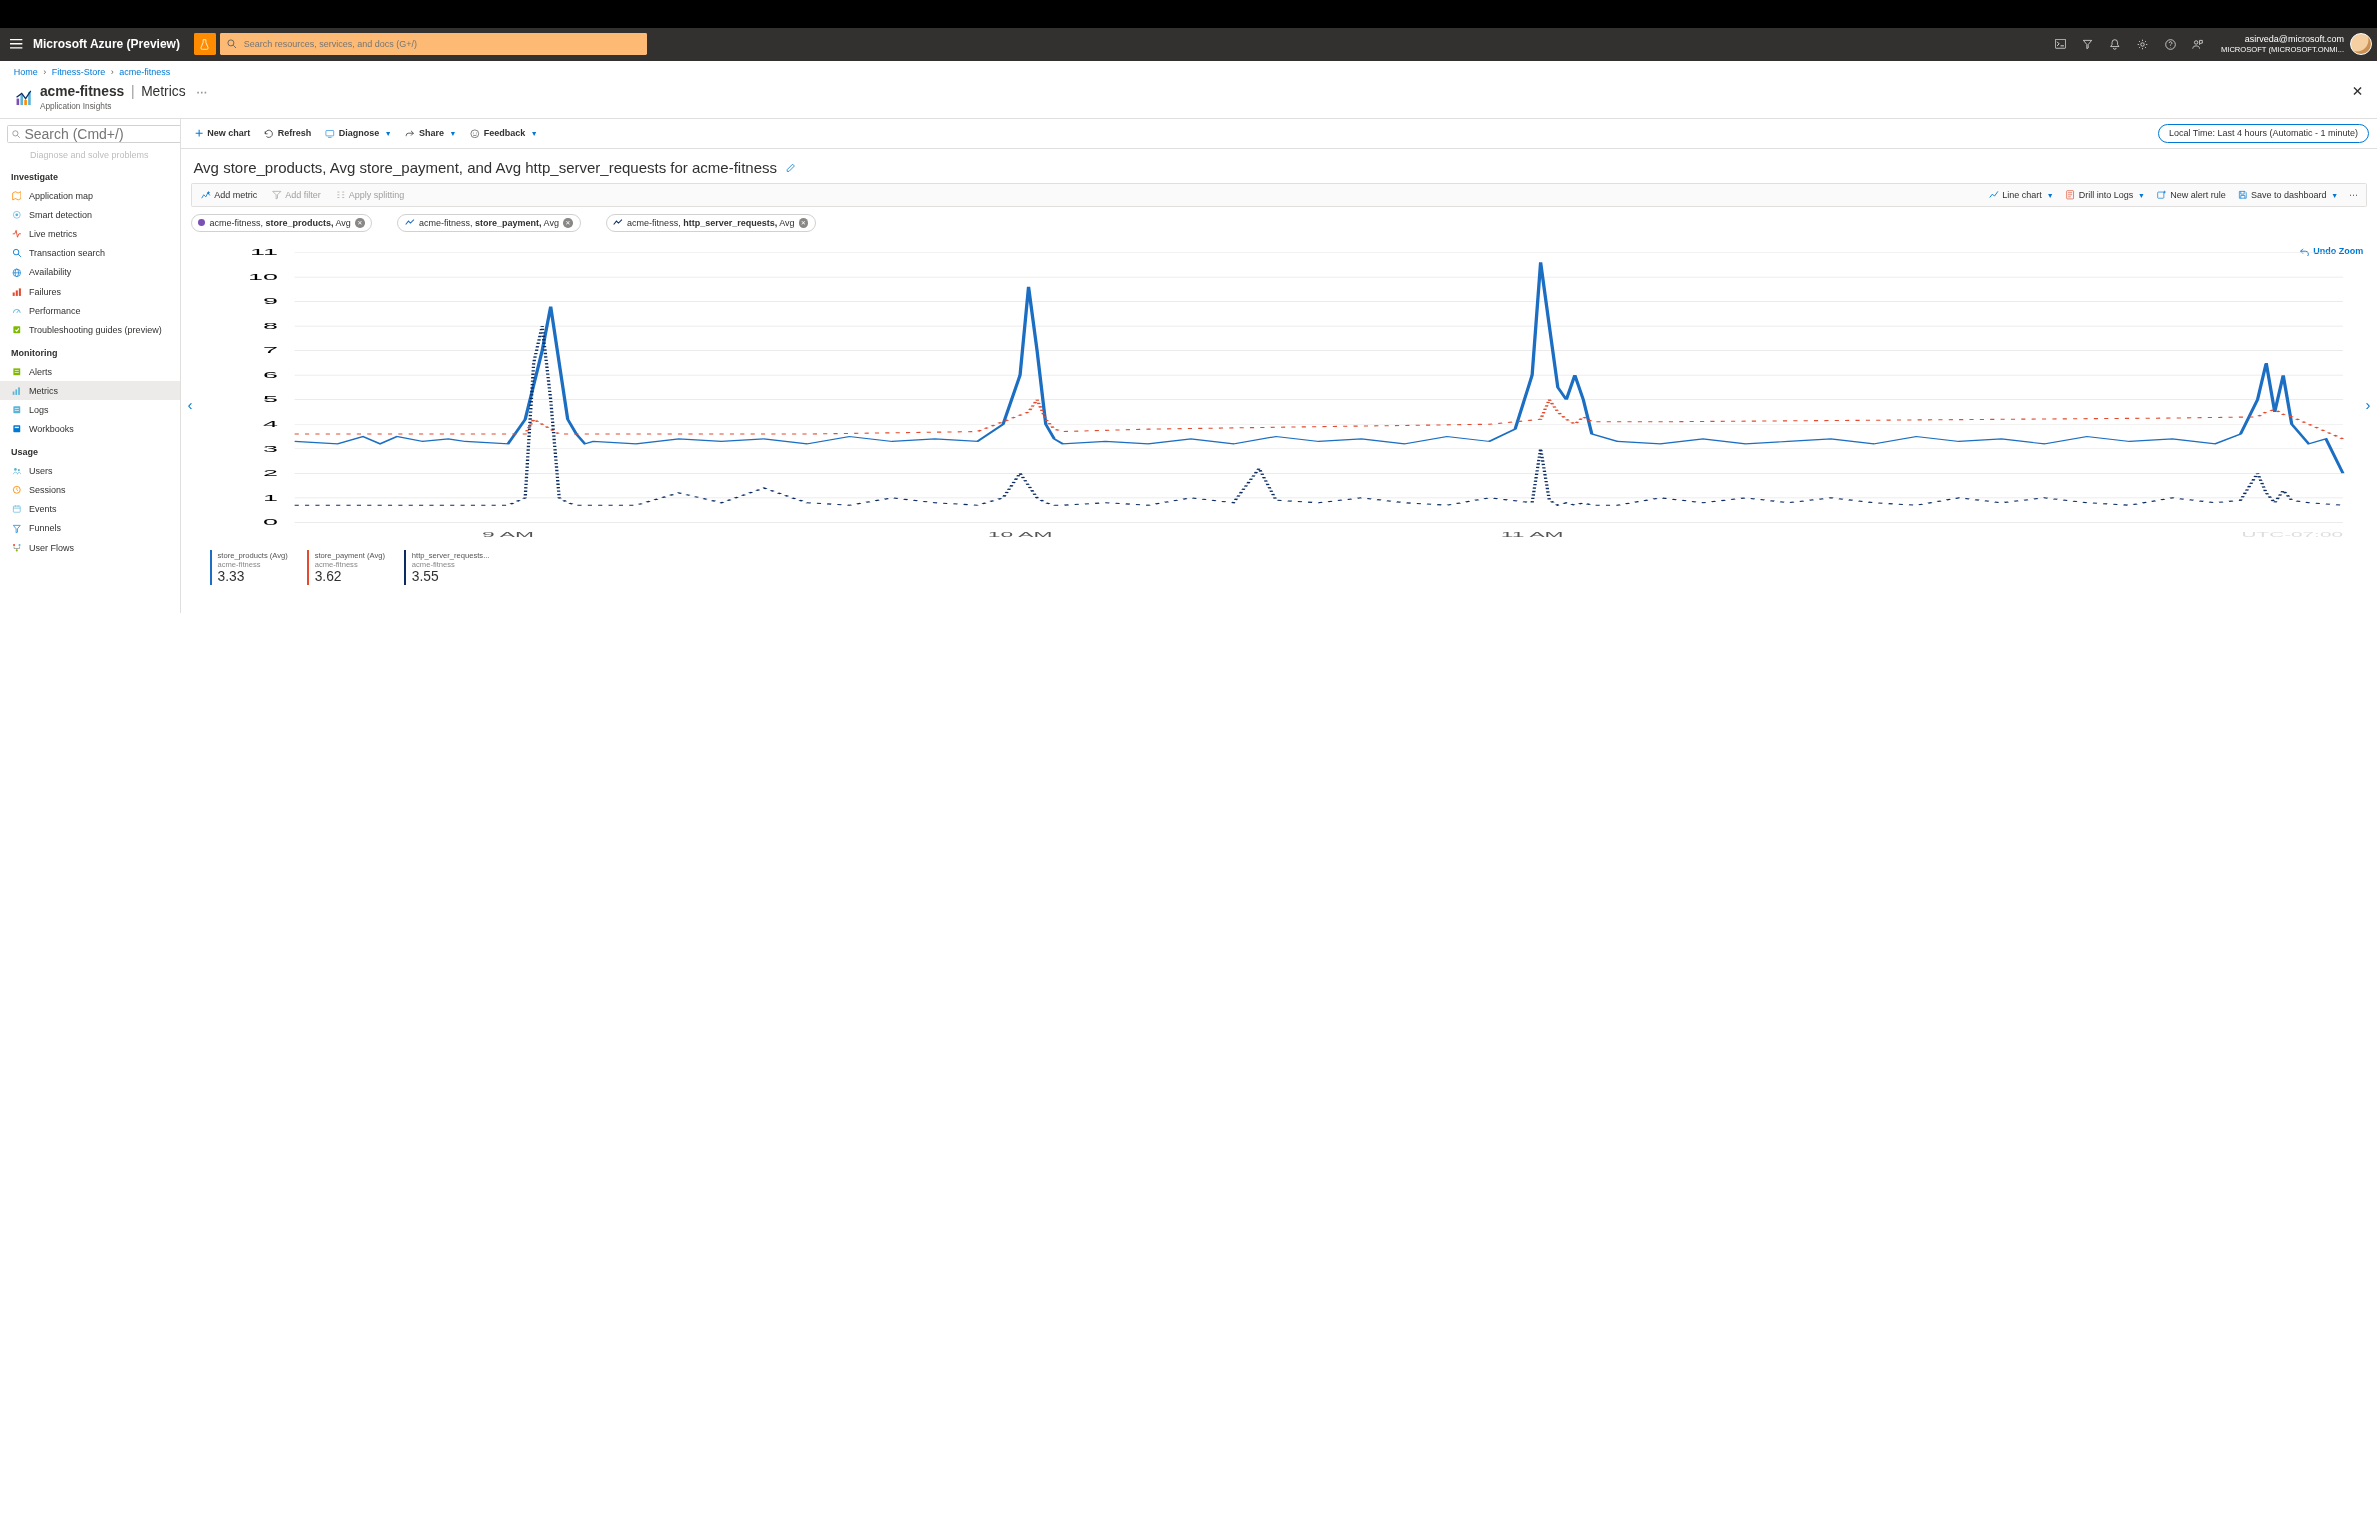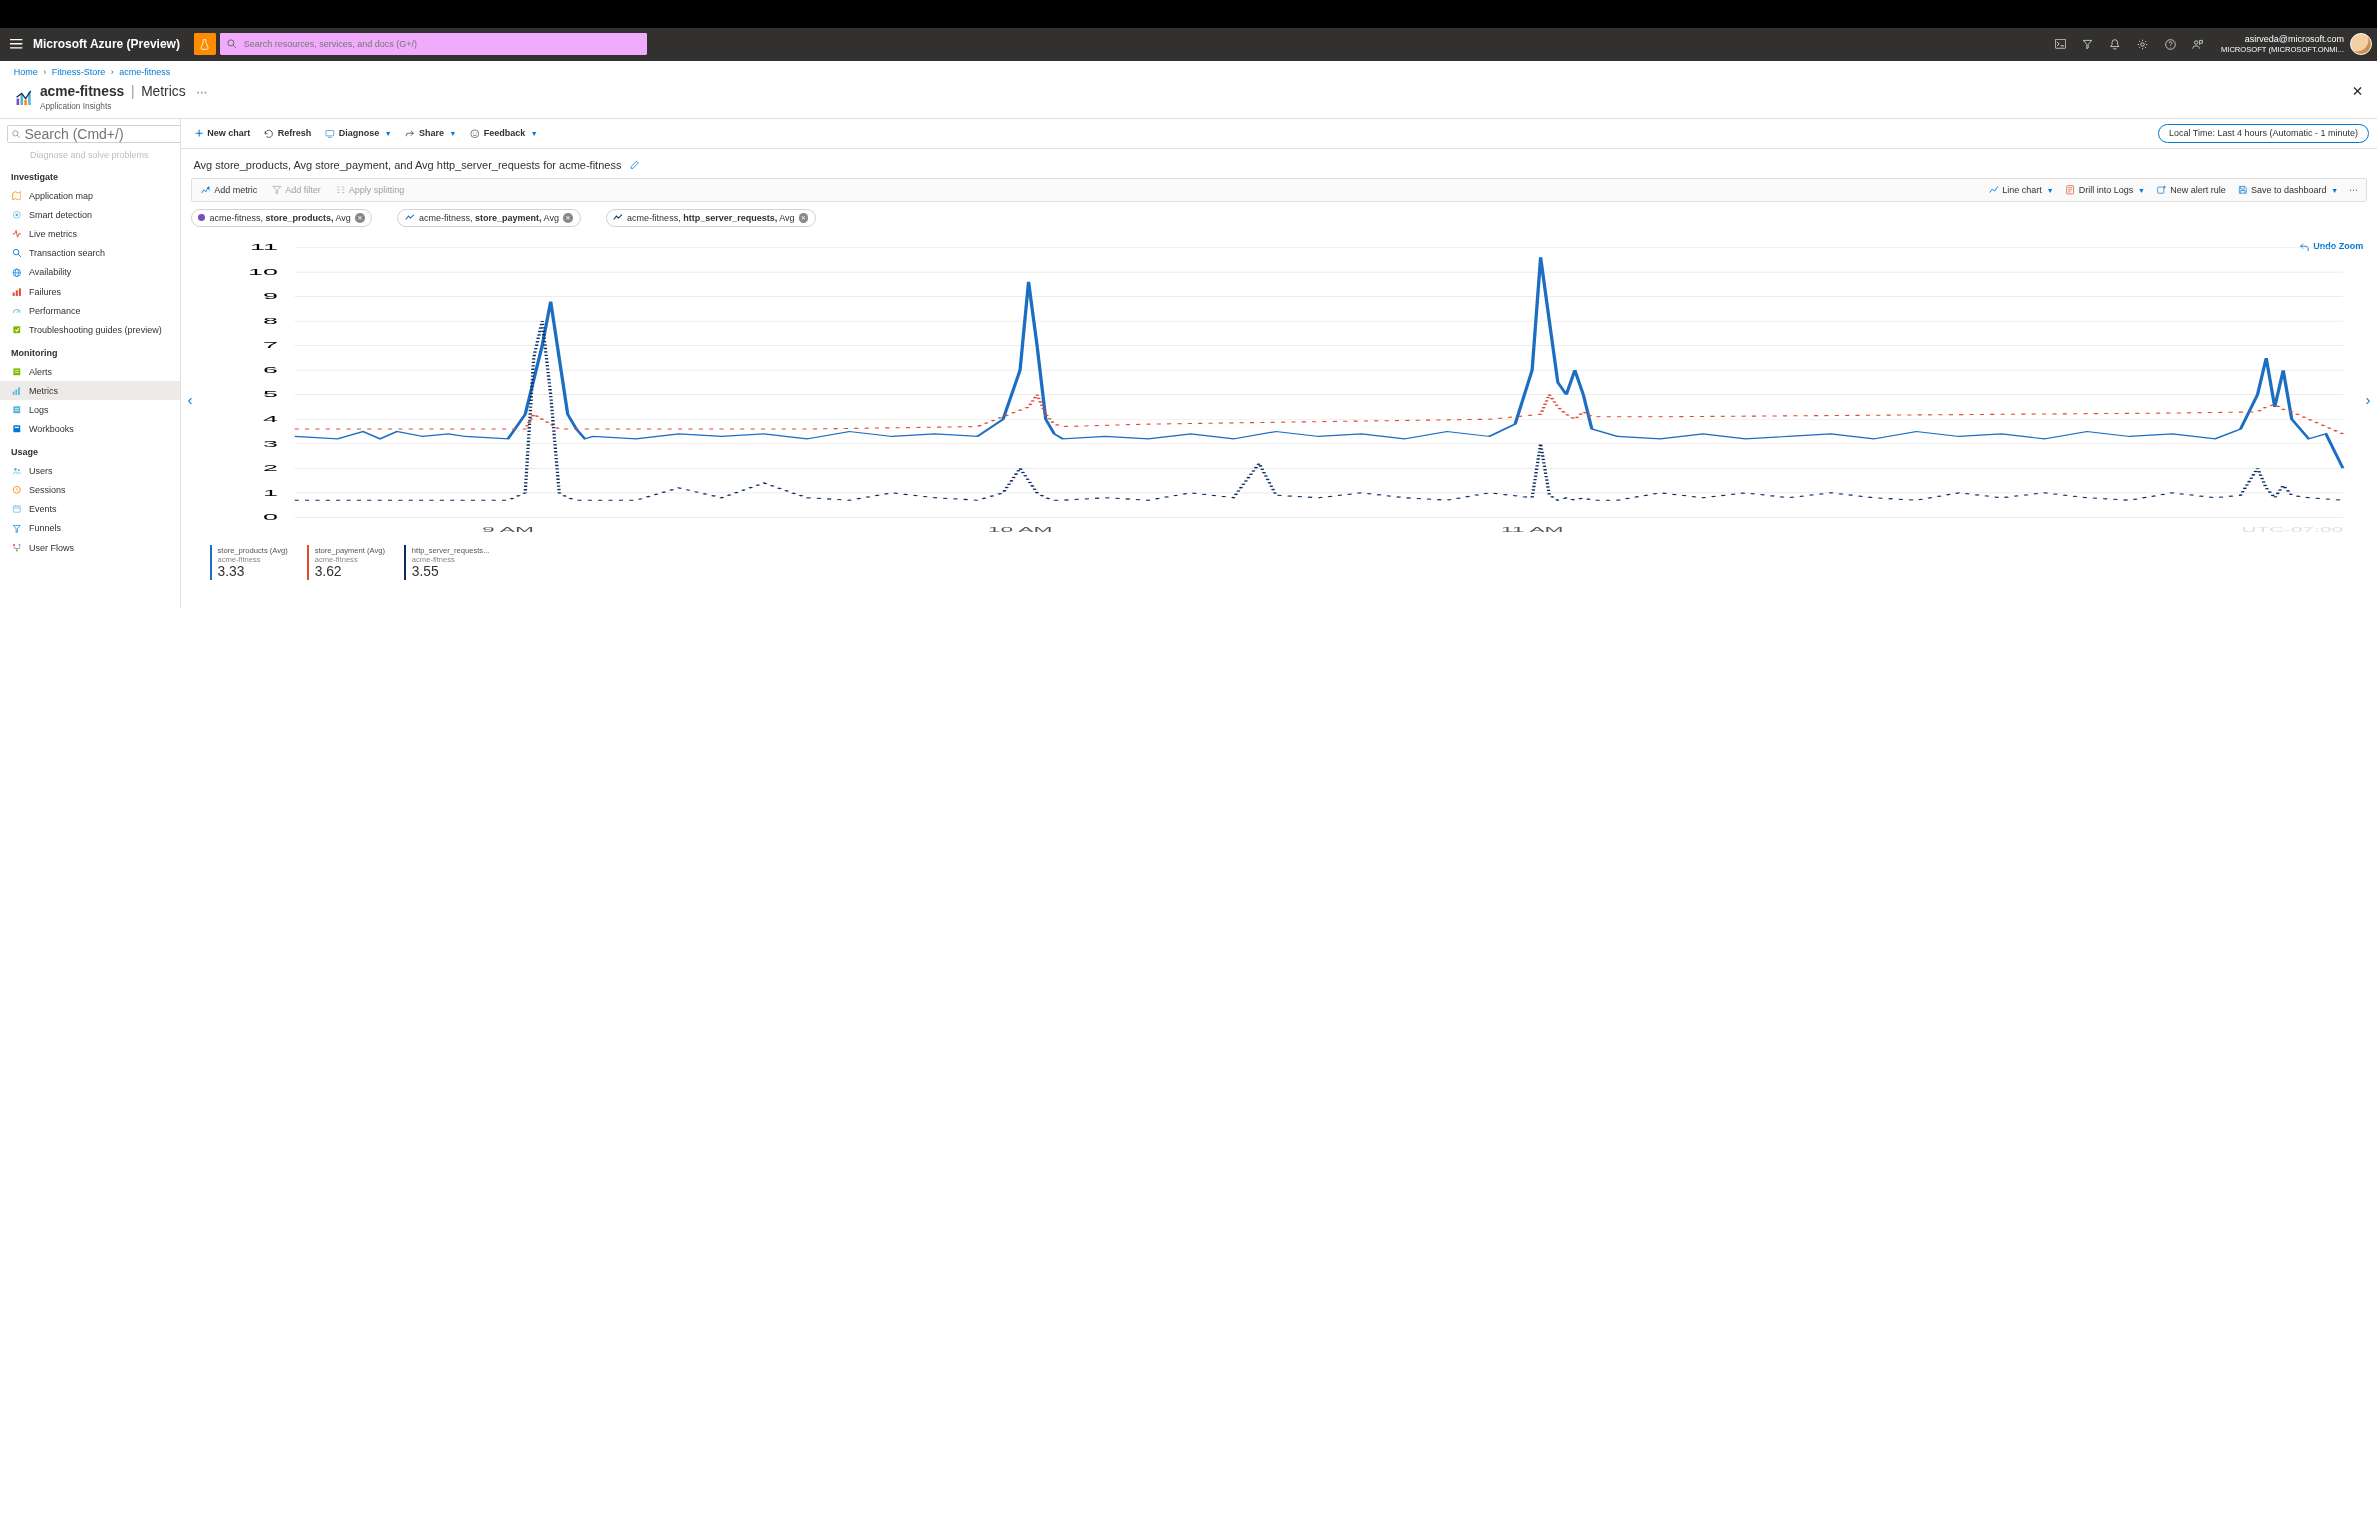--- a/index.html
+++ b/index.html
@@ -20,21 +20,21 @@
 
   
   .letterbox{background:#000;height:27.5px;}
 
   
   .topbar{background:var(--topbar-bg);height:var(--topbar-h);display:flex;align-items:center;color:#fff;}
   .topbar .hamburger{width:33px;height:33px;display:flex;align-items:center;justify-content:center;cursor:pointer;}
   .topbar .brand{font-size:12px;font-weight:600;padding-right:9.6px;white-space:nowrap;}
   .topbar .icon-btn{width:27.5px;height:27.5px;display:flex;align-items:center;justify-content:center;cursor:pointer;color:#fff;}
   .topbar .orange{background:#ff8c00;color:#fff;width:22px;height:22px;border-radius:1.4px;margin:0 4.1px;display:flex;align-items:center;justify-content:center;}
-  .topbar .search{flex:1;display:flex;align-items:center;background:#f0abfc;color:#323130;height:22px;border-radius:1.4px;padding:0 6.9px;max-width:427px;margin-right:12.4px;}
+  .topbar .search{flex:1;display:flex;align-items:center;background:#fdba74;color:#323130;height:22px;border-radius:1.4px;padding:0 6.9px;max-width:427px;margin-right:12.4px;}
   .topbar .search svg{color:#605e5c;margin-right:5.5px;}
   .topbar .search input{flex:1;border:none;outline:none;font-size:9px;background:transparent;}
   .topbar .spacer{flex:1;}
   .topbar .account{display:flex;align-items:center;margin-left:4.1px;padding:0 5.5px;font-size:7.6px;line-height:1.2;text-align:right;}
   .topbar .account .lines{margin-right:5.5px;}
   .topbar .account .email{font-size:9px;}
   .topbar .avatar{width:22px;height:22px;border-radius:50%;background:radial-gradient(circle at 30% 30%, #f4cfa1 0 55%, #cc9050 60%);border:1.4px solid #fff;}
 
   
   .page{background:#fff;min-height:calc(100vh - 27.5px - var(--topbar-h));}
@@ -61,21 +61,21 @@
   .side .item.active{background:#edebe9;}
   .side .item .ico{width:11px;height:11px;display:flex;align-items:center;justify-content:center;}
 
   
   .main{flex:1;min-width:0;position:relative;padding-bottom:27.5px;}
   .cmd-bar{display:flex;align-items:center;padding:5.5px 8.3px;border-bottom:0.7px solid var(--border);gap:2.8px;position:relative;}
   .cmd-bar .btn{display:flex;align-items:center;gap:4.1px;padding:2.8px 5.5px;cursor:pointer;border-radius:1.4px;font-weight:bold;}
   .cmd-bar .chev{color:var(--accent);margin-left:1.4px;font-size:6.9px;}
   .time-pill{margin-left:auto;border:0.7px solid var(--accent);border-radius:11px;padding:3.4px 9.6px;color:var(--text);cursor:pointer;font-size:9px;}
 
-  .chart-title{padding:9.6px 11px 6.9px 12.4px;display:flex;align-items:center;gap:9px;font-size:11px;}
+  .chart-title{padding:9.6px 11px 6.9px 12.4px;display:flex;align-items:center;gap:9px;font-size:15px;}
   .chart-title .edit{color:var(--accent);cursor:pointer;}
 
   .metric-toolbar{display:flex;align-items:center;background:#fafafa;border:0.7px solid var(--border);margin:0 9.6px;border-radius:1.4px;padding:4.1px 5.5px;gap:6.9px;}
   .metric-toolbar .tbtn{display:flex;align-items:center;gap:3.4px;padding:2.1px 4.1px;cursor:pointer;}
   .metric-toolbar .tbtn.disabled{color:#a19f9d;cursor:default;}
   .metric-toolbar .right{margin-left:auto;display:flex;align-items:center;gap:4.1px;}
   .metric-toolbar .right .tbtn{padding:2.1px 4.1px;}
   .metric-toolbar .chev{color:var(--accent);font-size:6.9px;margin-left:1.4px;}
   .mini-ico{width:9.6px;height:9.6px;}
 

